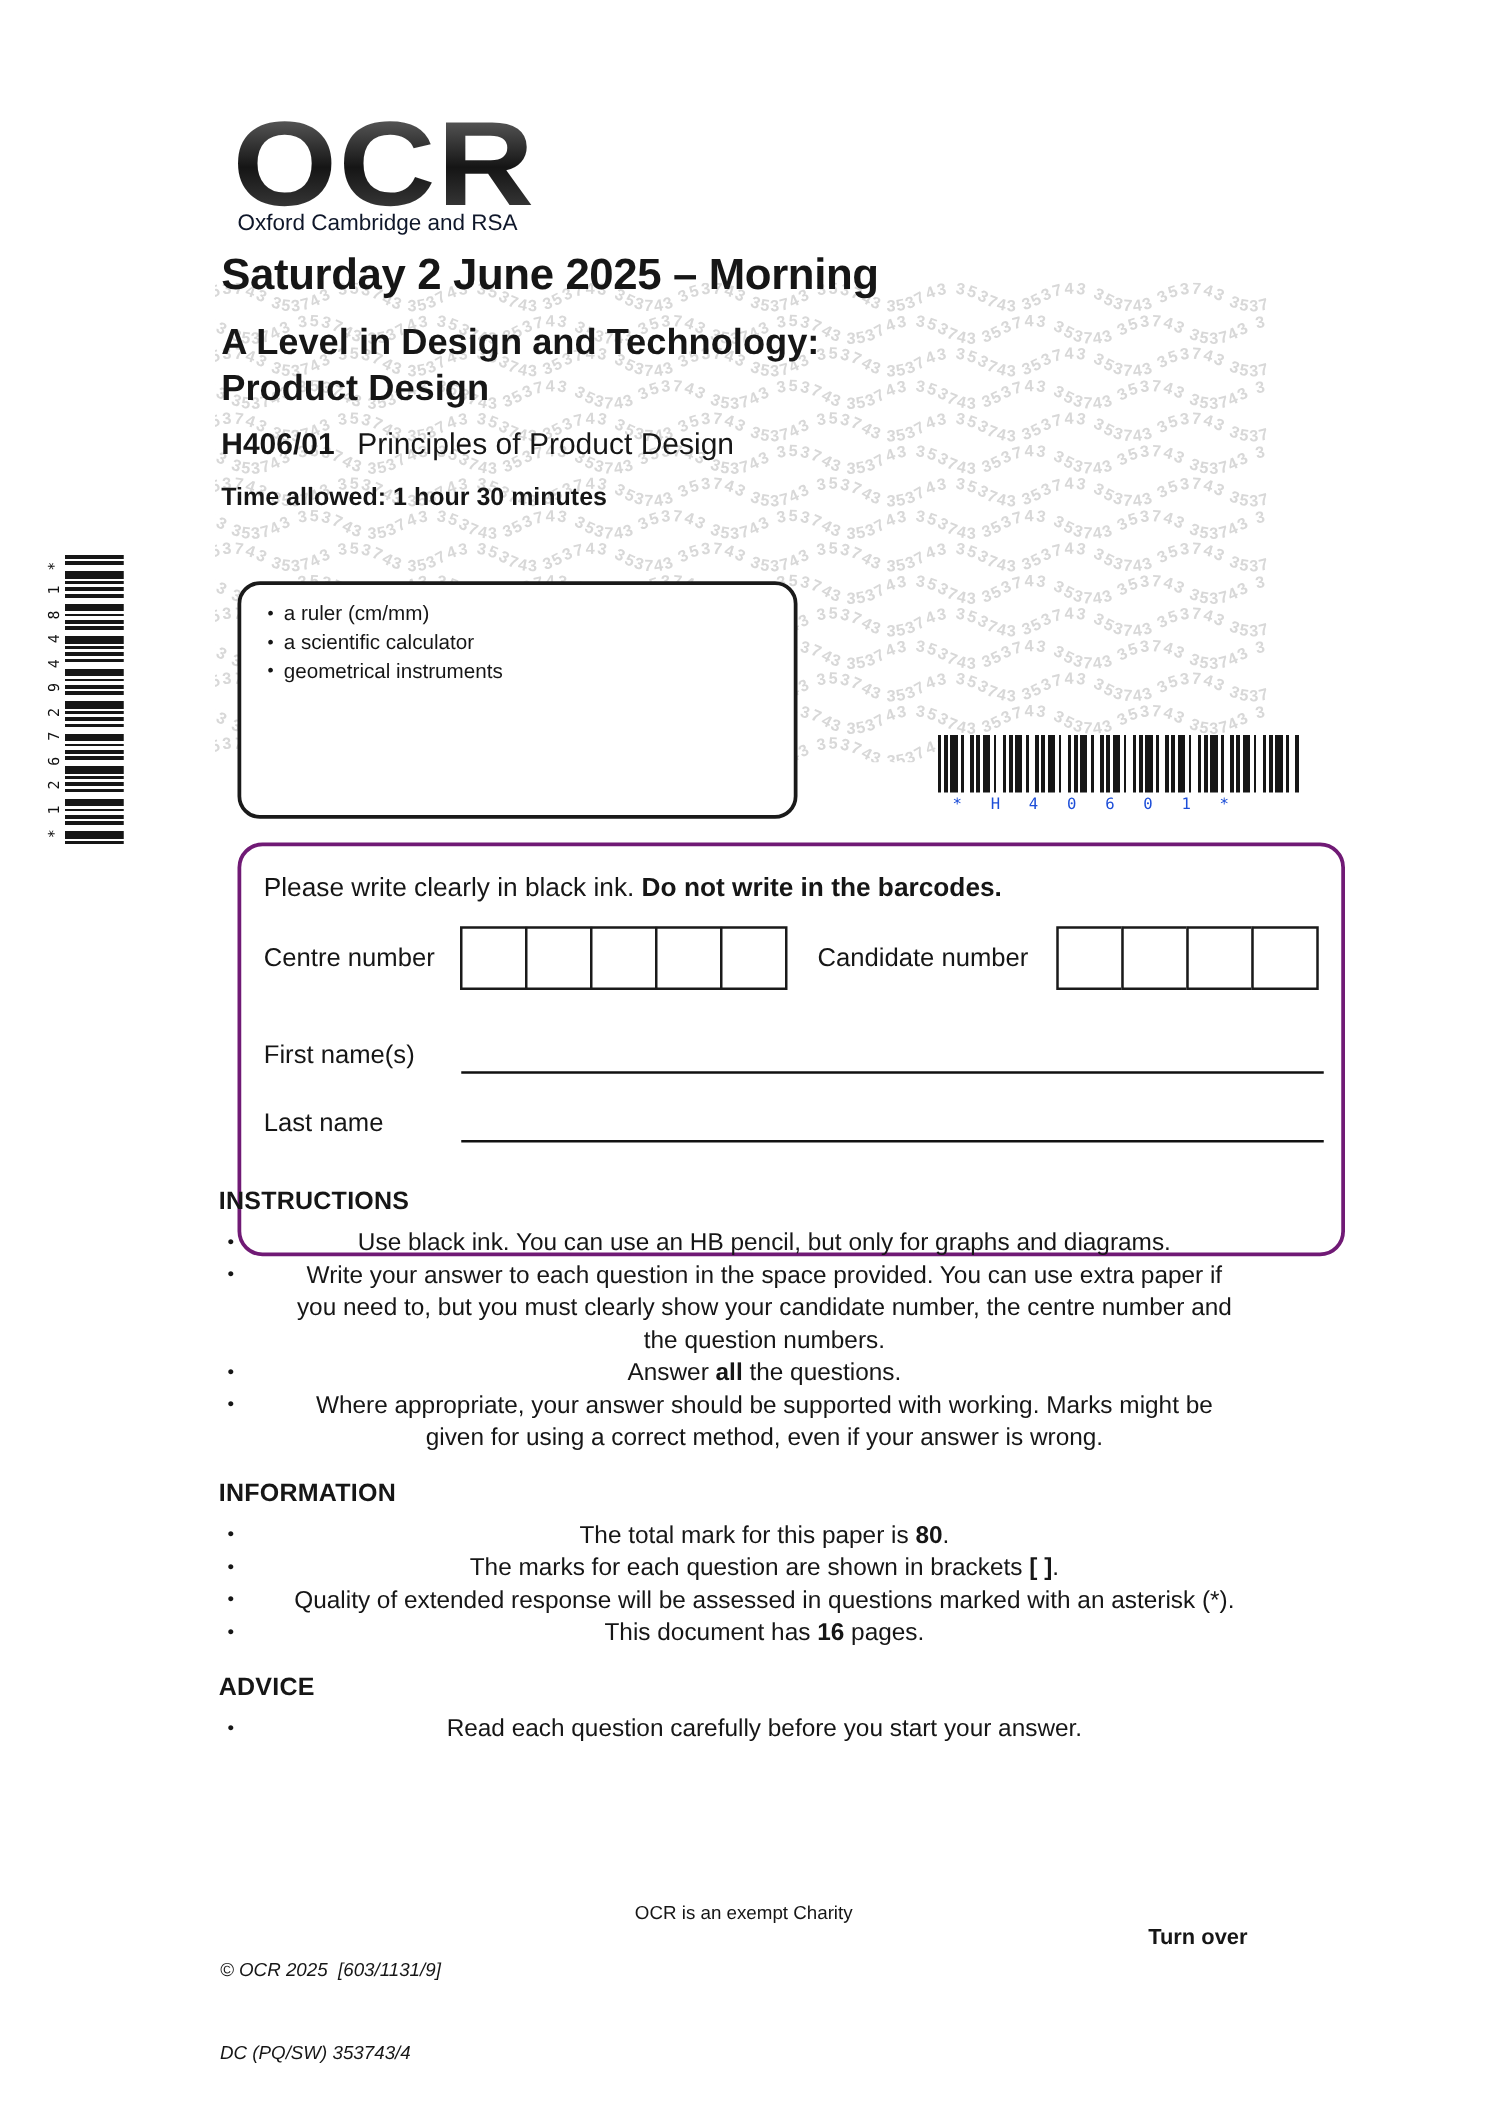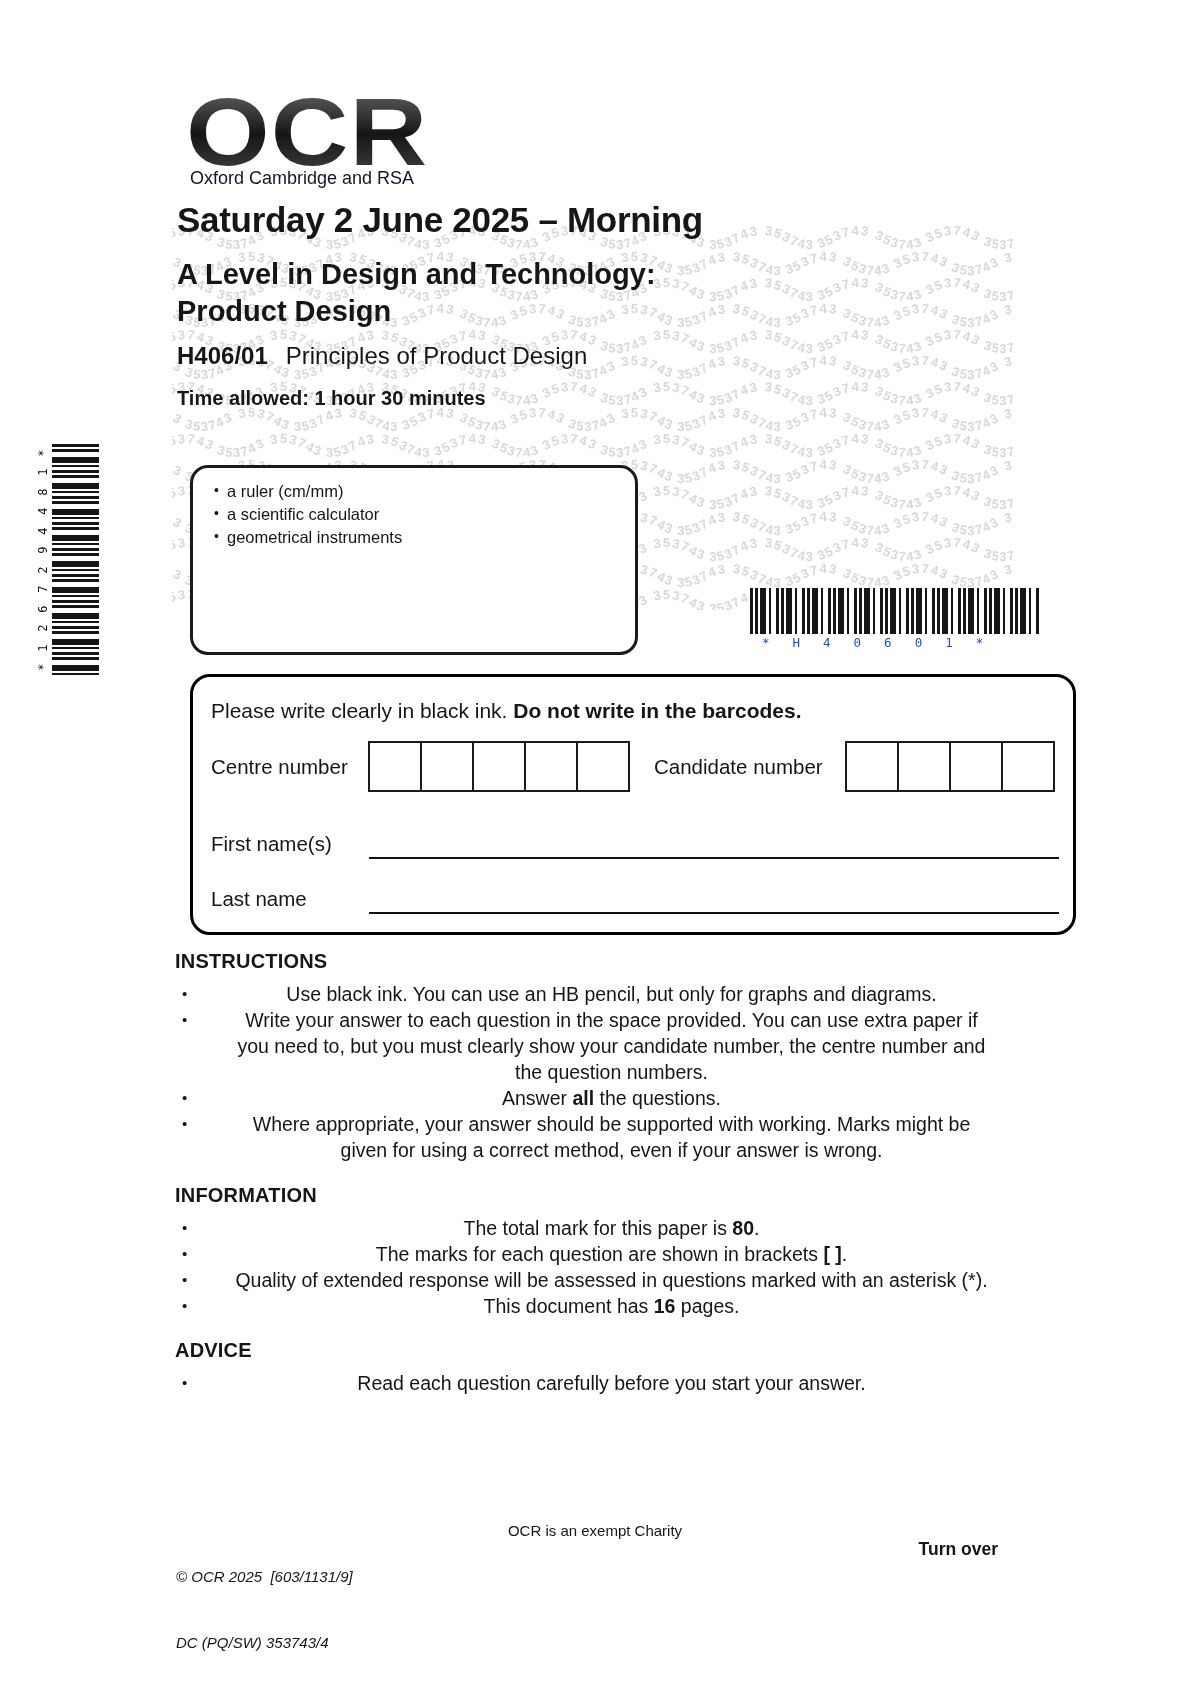--- a/index.html
+++ b/index.html
@@ -50,21 +50,21 @@
   #right-barcode .bars{
     width:290px;height:46px;background:
     repeating-linear-gradient(90deg,#161616 0 3px,#fff 3px 5px,#161616 5px 8px,#fff 8px 10px,#161616 10px 16px,#fff 16px 19px,#161616 19px 21px,#fff 21px 26px);
   }
   #right-barcode .label{
     font-family:"DejaVu Sans Mono",monospace;font-size:12.5px;letter-spacing:23px;
     padding-left:12px;color:#1d4ed8;margin-top:1px;white-space:nowrap;
   }
   
   #cand-box{
-    left:190px;top:674px;width:886px;height:261px;border:3px solid #000000;border-radius:20px;
+    left:190px;top:674px;width:886px;height:331px;border:3px solid #701a75;border-radius:20px;
     background:#fff;box-sizing:border-box;
   }
   #cand-box .notice{position:absolute;left:18px;top:22px;font-size:21px;}
   .num-label{position:absolute;font-size:20.5px;}
   .cells{position:absolute;display:flex;}
   .cell{
     width:54px;height:51px;border:2px solid #1a1a1a;background:#fff;box-sizing:border-box;margin-left:-2px;
   }
   .cell:first-child{margin-left:0;}
   .name-label{position:absolute;left:18px;font-size:20.5px;}

